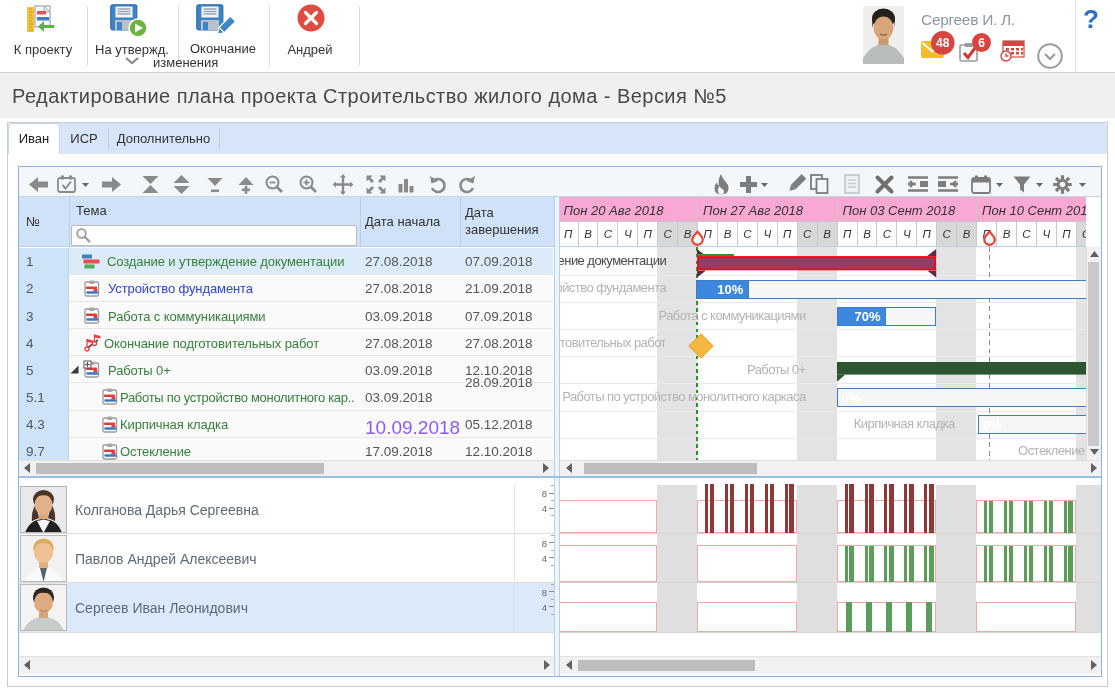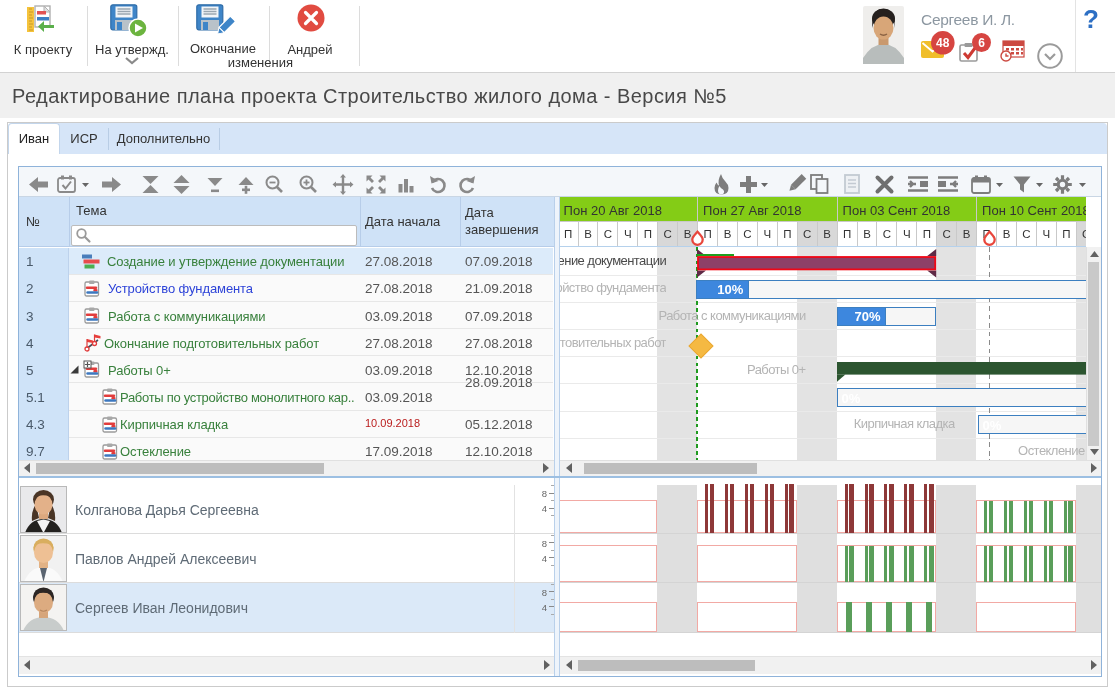--- a/index.html
+++ b/index.html
@@ -10,21 +10,21 @@
 </style></head><body>
 
 <div style="left:0.0px;top:0.0px;width:1115.0px;height:73.0px;background:#fff;border-bottom:1px solid #d2d2d2;"></div>
 <div style="left:87.0px;top:6.0px;width:1.0px;height:60.0px;background:#dcdcdc;"></div>
 <div style="left:178.0px;top:6.0px;width:1.0px;height:60.0px;background:#dcdcdc;"></div>
 <div style="left:269.0px;top:6.0px;width:1.0px;height:60.0px;background:#dcdcdc;"></div>
 <div style="left:359.0px;top:6.0px;width:1.0px;height:60.0px;background:#dcdcdc;"></div>
 <div class="t" style="left:-27px;top:42px;width:140px;text-align:center;font-size:13px;color:#333;">К проекту</div>
 <div class="t" style="left:62px;top:42px;width:140px;text-align:center;font-size:13px;color:#333;">На утвержд.</div>
 <div class="t" style="left:153px;top:41px;width:140px;text-align:center;font-size:13px;color:#333;">Окончание</div>
-<div class="t" style="left:153px;top:55px;width:140px;text-align:right;font-size:13px;color:#333;">изменения</div>
+<div class="t" style="left:153px;top:55px;width:140px;text-align:left;font-size:13px;color:#333;">изменения</div>
 <div class="t" style="left:240px;top:42px;width:140px;text-align:center;font-size:13px;color:#333;">Андрей</div>
 <svg style="left:124px;top:57px" width="16" height="8">
     <path d="M2 1 L8 6 L14 1" stroke="#8a8a8a" stroke-width="2.2" fill="none"></path>
   </svg>
 <svg style="left:27px;top:5px" width="28" height="30">
 <rect x="8" y="1" width="15" height="21" fill="#fff" stroke="#b0b0b0" stroke-width="1.4"></rect>
 <path d="M17 1 L23 7 L17 7 Z" fill="#e0e0e0" stroke="#b0b0b0" stroke-width="1"></path>
 <rect x="0" y="2" width="7" height="25" fill="#f5c33b"></rect>
 <path d="M2 4h3M2 7h4M2 10h3M2 13h4M2 16h3M2 19h4M2 22h3M2 25h4" stroke="#c7992b" stroke-width="1.2"></path>
 <rect x="10" y="6" width="9" height="3.5" fill="#e25353"></rect>
@@ -341,21 +341,21 @@
 <div style="left:0;top:163.5px;width:100%;height:27.14px;background:#fafafa;border-bottom:1px solid #e7e7e7;"></div>
 <div style="left:0;top:163.5px;width:49.8px;height:27.14px;background:#cfe3f8;border-right:1px solid #bdd2ec;"></div>
 <div class="t" style="left:7.0px;top:170.0px;font-size:13.5px;color:#4a5a6a;">4.3</div>
 <svg style="left:83.0px;top:168.5px" width="16" height="17">
 <rect x="1" y="2" width="13.5" height="14" rx="1.5" fill="#fff" stroke="#9a9a9a" stroke-width="1.3"></rect>
 <rect x="5" y="0.5" width="5.5" height="3.5" rx="1" fill="#a8a8a8"></rect>
 <path d="M3 7.8 h9 m-1.5 2.4 h1.8" stroke="#e23c3c" stroke-width="2.5" stroke-linecap="round"></path>
 <path d="M3.5 12.6 h9.5" stroke="#3c78c0" stroke-width="2.5" stroke-linecap="round"></path>
 </svg>
 <div class="t" style="left:101.0px;top:170.1px;width:234px;overflow:hidden;font-size:13px;letter-spacing:-0.1px;color:#38803c;">Кирпичная кладка</div>
-<div class="t" style="left:346.0px;top:170.1px;font-size:11px;color:#b91c1c;">10.09.2018</div>
+<div class="t" style="left:346.0px;top:170.1px;font-size:19px;color:#8b5cf6;">10.09.2018</div>
 <div class="t" style="left:446.0px;top:170.1px;font-size:13.5px;color:#555;">05.12.2018</div>
 <div style="left:0;top:190.7px;width:100%;height:27.14px;background:#fafafa;border-bottom:1px solid #e7e7e7;"></div>
 <div style="left:0;top:190.7px;width:49.8px;height:27.14px;background:#cfe3f8;border-right:1px solid #bdd2ec;"></div>
 <div class="t" style="left:7.0px;top:197.2px;font-size:13.5px;color:#4a5a6a;">9.7</div>
 <svg style="left:83.0px;top:195.7px" width="16" height="17">
 <rect x="1" y="2" width="13.5" height="14" rx="1.5" fill="#fff" stroke="#9a9a9a" stroke-width="1.3"></rect>
 <rect x="5" y="0.5" width="5.5" height="3.5" rx="1" fill="#a8a8a8"></rect>
 <path d="M3 7.8 h9 m-1.5 2.4 h1.8" stroke="#e23c3c" stroke-width="2.5" stroke-linecap="round"></path>
 <path d="M3.5 12.6 h9.5" stroke="#3c78c0" stroke-width="2.5" stroke-linecap="round"></path>
 </svg>
@@ -366,21 +366,21 @@
   </div>
 <div style="left:19.0px;top:460.0px;width:534.5px;height:16.0px;background:#f1f1f1;border-top:1px solid #e0e0e0;"></div>
 <svg style="left:24px;top:463px" width="7" height="10">
     <path d="M6 0 L0 5 L6 10 Z" fill="#616161"></path>
   </svg>
 <svg style="left:542px;top:463px" width="7" height="10">
     <path d="M1 0 L7 5 L1 10 Z" fill="#616161"></path>
   </svg>
 <div style="left:36.0px;top:462.5px;width:288.0px;height:11.0px;background:#bdbdbd;"></div>
 <div style="left:553.5px;top:197.0px;width:6.0px;height:279.0px;background:#eef4fb;border-left:1px solid #b9d0ea;border-right:1px solid #b9d0ea;"></div>
-<div style="left:559.5px;top:197px;width:526.0px;height:50px;overflow:hidden;background:#84cc16;">
+<div style="left:559.5px;top:197px;width:526.0px;height:50px;overflow:hidden;background:#f9a8d4;font-style:italic;">
     <div style="position:relative;width:100%;height:100%">
 <div style="left:-1.9px;top:0;width:139.51px;height:25px;border-left:1px solid #c9c9c9;border-bottom:1px solid #c9c9c9;"></div>
 <div class="t" style="left:4.1px;top:5.5px;font-size:13px;color:#333;">Пон 20 Авг 2018</div>
 <div style="left:137.6px;top:0;width:139.51px;height:25px;border-left:1px solid #c9c9c9;border-bottom:1px solid #c9c9c9;"></div>
 <div class="t" style="left:143.6px;top:5.5px;font-size:13px;color:#333;">Пон 27 Авг 2018</div>
 <div style="left:277.1px;top:0;width:139.51px;height:25px;border-left:1px solid #c9c9c9;border-bottom:1px solid #c9c9c9;"></div>
 <div class="t" style="left:283.1px;top:5.5px;font-size:13px;color:#333;">Пон 03 Сент 2018</div>
 <div style="left:416.6px;top:0;width:139.51px;height:25px;border-left:1px solid #c9c9c9;border-bottom:1px solid #c9c9c9;"></div>
 <div class="t" style="left:422.6px;top:5.5px;font-size:13px;color:#333;">Пон 10 Сент 2018</div>
 <div style="left:-1.90px;top:25px;width:19.93px;height:25px;background:#fff;border-left:1px solid #c9c9c9;text-align:center;font-size:11.5px;color:#333;line-height:24px;">П</div>
@@ -452,20 +452,21 @@
 <div class="t" style="left:277.0px;top:62.4px;width:44px;text-align:right;font-size:13px;font-weight:bold;color:#fff;">70%</div>
 <div style="left:-313.5px;top:87.6px;width:420px;text-align:right;white-space:nowrap;overflow:hidden;font-size:13px;letter-spacing:-0.55px;color:#b4b4b4;">Окончание подготовительных работ</div>
 <svg style="left:128.0px;top:85.5px" width="26" height="26">
         <rect x="4.5" y="4.5" width="17" height="17" transform="rotate(45 13 13)" fill="#f5b942" stroke="#eaa62c" stroke-width="1"></rect>
       </svg>
 <div style="left:-173.9px;top:114.8px;width:420px;text-align:right;white-space:nowrap;overflow:hidden;font-size:13px;letter-spacing:-0.55px;color:#b4b4b4;">Работы 0+</div>
 <svg style="left:277.1px;top:115.3px" width="253" height="20">
         <rect x="0" y="0" width="253" height="12.6" fill="#2c5530"></rect>
         <path d="M0 12.6 V19.8 L8.4 12.6 Z" fill="#2c5530"></path>
       </svg>
+<div style="left:-173.9px;top:141.9px;width:420px;text-align:right;white-space:nowrap;overflow:hidden;font-size:13px;letter-spacing:-0.55px;color:#b4b4b4;">Работы по устройство монолитного каркаса</div>
 <div style="left:277.1px;top:141.3px;width:252.9px;height:19px;background:#f6f6f6;border:1px solid #3c7fc0;"></div>
 <div class="t" style="left:282.1px;top:143.8px;font-size:13px;font-weight:bold;color:#fff;">0%</div>
 <div style="left:-24.9px;top:169.0px;width:420px;text-align:right;white-space:nowrap;overflow:hidden;font-size:13px;letter-spacing:-0.55px;color:#b4b4b4;">Кирпичная кладка</div>
 <div style="left:418.0px;top:168.4px;width:112.0px;height:19px;background:#f6f6f6;border:1px solid #3c7fc0;"></div>
 <div class="t" style="left:423.0px;top:170.9px;font-size:13px;font-weight:bold;color:#fff;">0%</div>
 <div style="left:105.1px;top:196.2px;width:420px;text-align:right;white-space:nowrap;overflow:hidden;font-size:13px;letter-spacing:-0.55px;color:#b4b4b4;">Остекление</div>
 </div>
   </div>
 <div style="left:1085.5px;top:247.0px;width:15.5px;height:213.0px;background:#f1f1f1;border-left:1px solid #e0e0e0;"></div>
 <svg style="left:1090px;top:251px" width="9" height="7">

